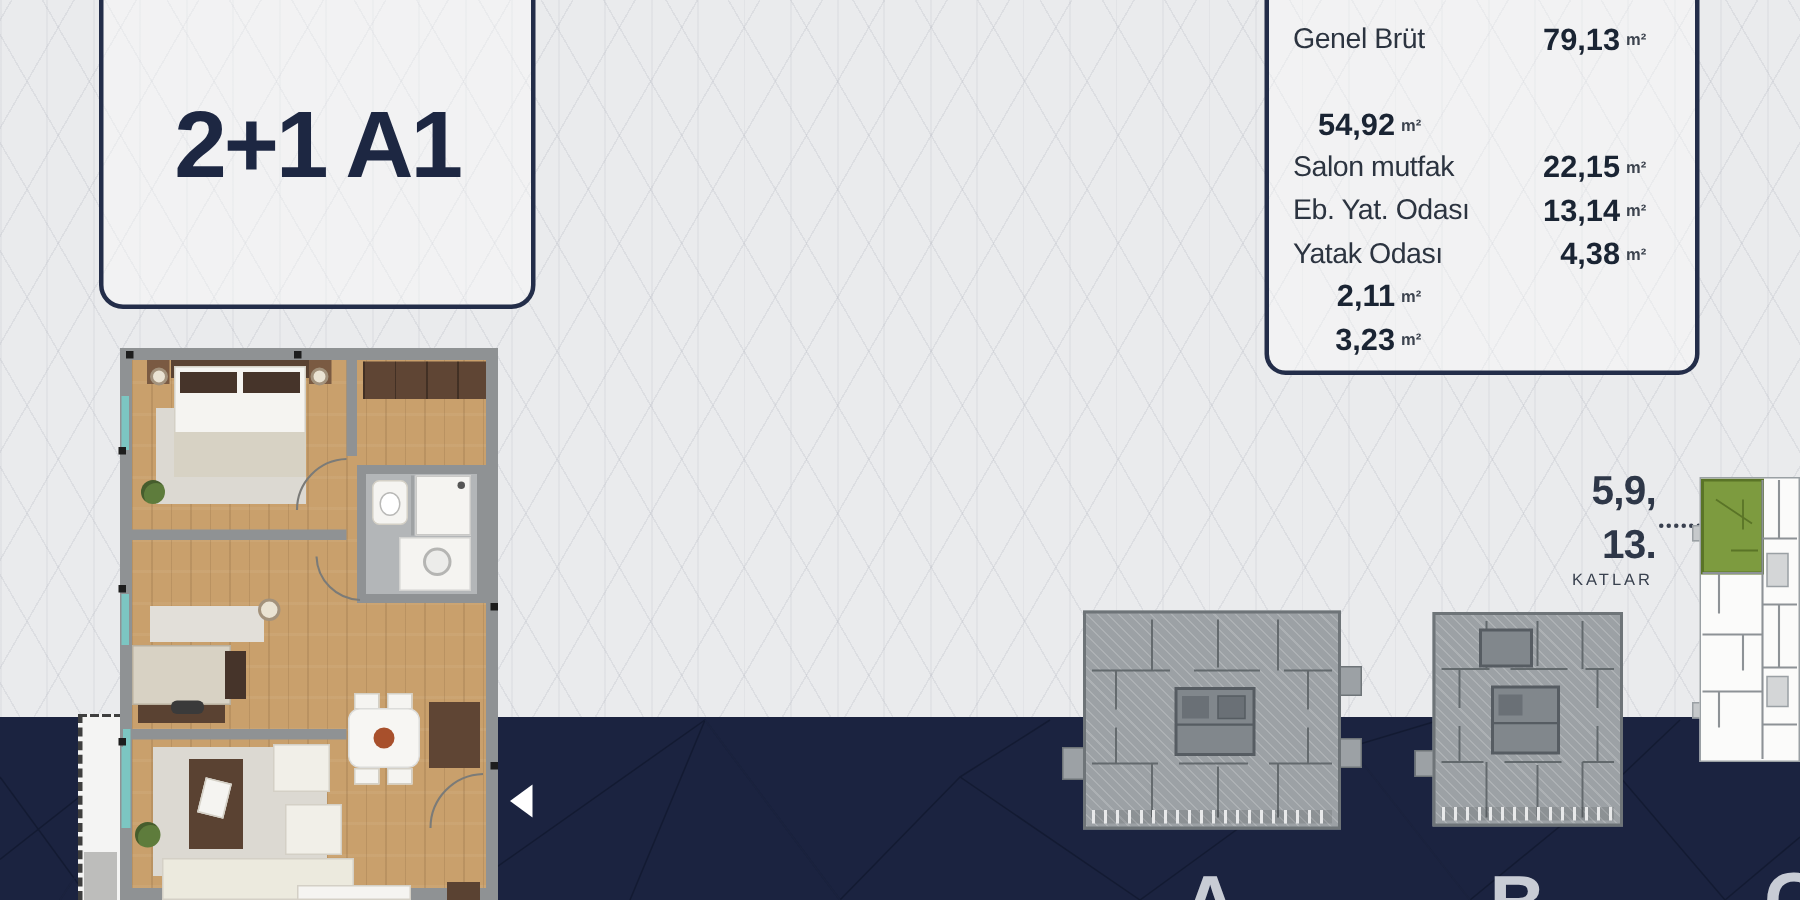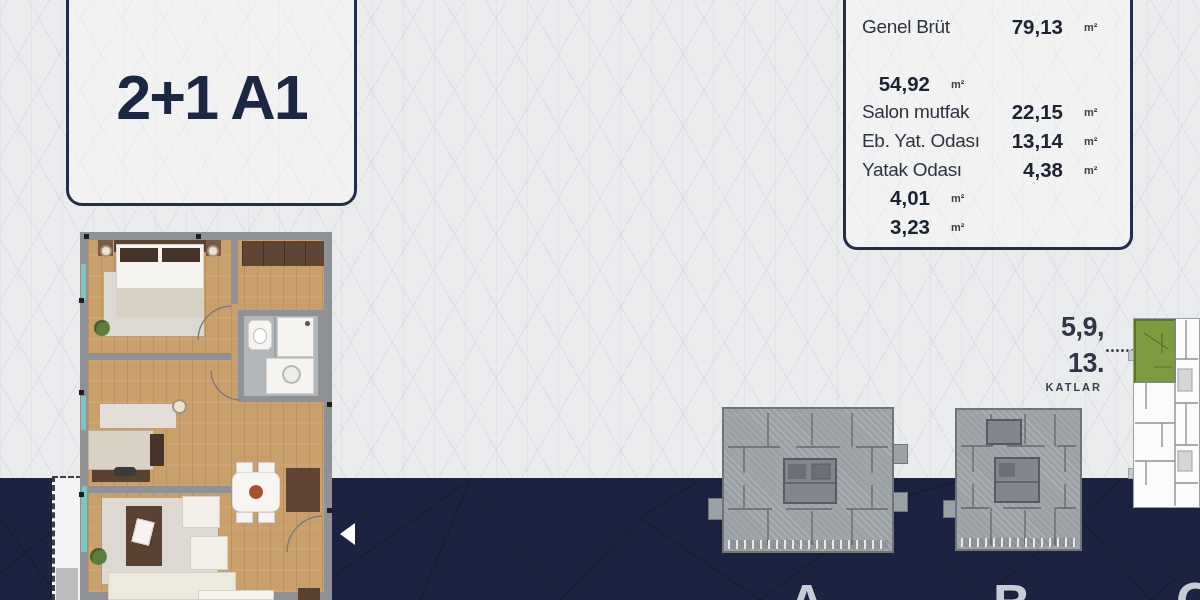--- a/index.html
+++ b/index.html
@@ -17,26 +17,26 @@
 
   
   .card{border:3px solid #232d49;border-radius:16px;background:rgba(252,252,253,.42);box-sizing:border-box;}
   .title-card{left:66px;top:-22px;width:291px;height:228px;display:flex;align-items:flex-end;justify-content:center;padding-bottom:70px;}
   .title-card .t{font-size:63px;font-weight:700;color:#1d2742;letter-spacing:-2px;white-space:nowrap;}
 
   .area-card{left:843px;top:-26px;width:290px;height:276px;padding:36px 16px 0 16px;border-radius:14px;}
   .row{display:flex;align-items:center;height:28.6px;}
   .row .lbl{flex:1;font-size:19px;color:#2c3440;letter-spacing:-.3px;}
   .row .val{width:68px;text-align:right;font-size:20.5px;font-weight:700;color:#1a2433;}
-  .row .unit{width:30px;font-size:11px;color:#3c434e;padding-left:21px;font-weight:700;}
+  .row .unit{width:30px;font-size:11px;color:#3c434e;padding-left:4px;font-weight:700;}
   .spacer{height:28px;}
 
   
   .fl-line{right:96px;text-align:right;font-weight:700;color:#2e3748;font-size:27px;line-height:27px;letter-spacing:-.5px;}
-  .fl-cap{right:98px;text-align:right;font-size:11px;letter-spacing:2px;color:#39414f;font-weight:700;}
+  .fl-cap{right:98px;text-align:right;font-size:11px;letter-spacing:2px;color:#39414f;font-weight:400;}
   .dots{display:flex;gap:2px;}
   .dots i{width:3px;height:3px;border-radius:50%;background:#39404f;display:block;}
 
   
   .block{background:#9ca1a5;border:2px solid #6e7478;box-sizing:border-box;
     background-image:repeating-linear-gradient(45deg, rgba(255,255,255,.17) 0 1px, transparent 1px 5px);}
   .tick-strip{background:repeating-linear-gradient(90deg,#e8e9ea 0 2px, rgba(0,0,0,.10) 2px 8px);height:9px;}
   .tab{background:#9ca1a5;border:1.5px solid #6e7478;box-sizing:border-box;}
   .blk-letter{font-size:52px;font-weight:700;color:#c8ccd5;line-height:52px;}
 
@@ -196,21 +196,21 @@
       <span class="lbl">Eb. Yat. Odası</span>
       <span class="val">13,14</span>
       <span class="unit">m²</span>
     </div>
     <div class="row">
       <span class="lbl">Yatak Odası</span>
       <span class="val">4,38</span>
       <span class="unit">m²</span>
     </div>
     <div class="row">
-      <span class="val">4,01</span>
+      <span class="val">2,11</span>
       <span class="unit">m²</span>
     </div>
     <div class="row">
       <span class="val">3,23</span>
       <span class="unit">m²</span>
     </div>
   </div>
 
   <div class="a fl-line" style="top:314px;">5,9,</div>
   <div class="a fl-line" style="top:350px;">13.</div>

